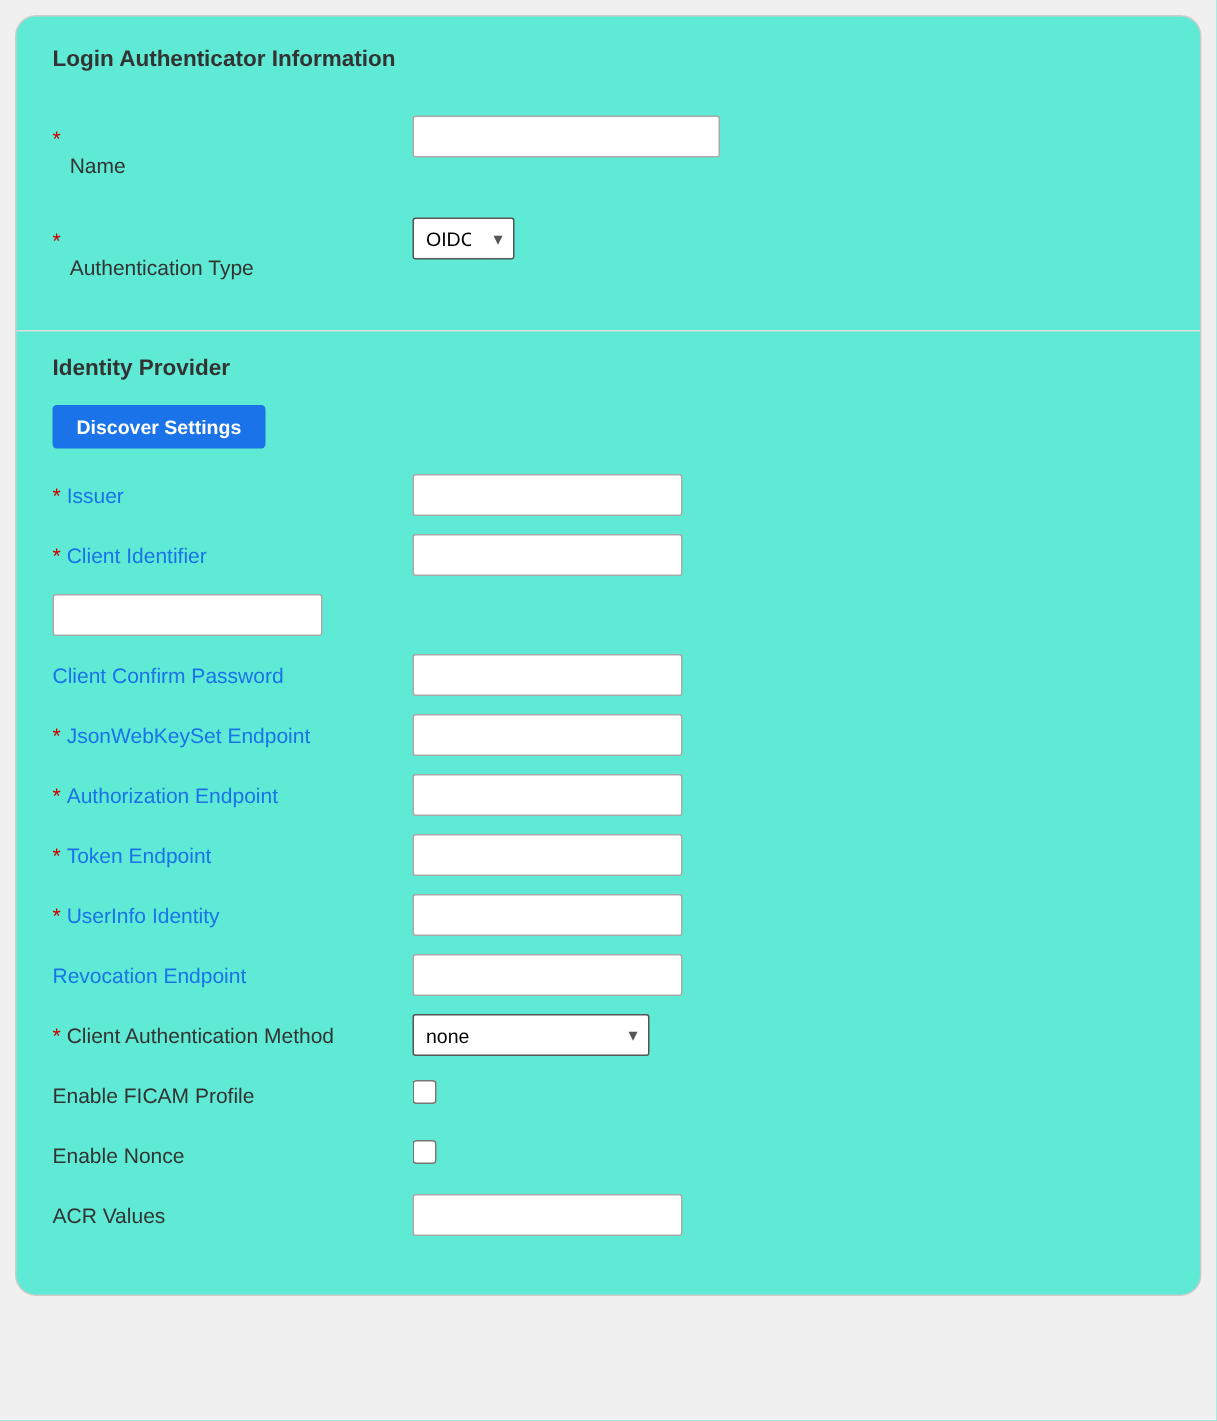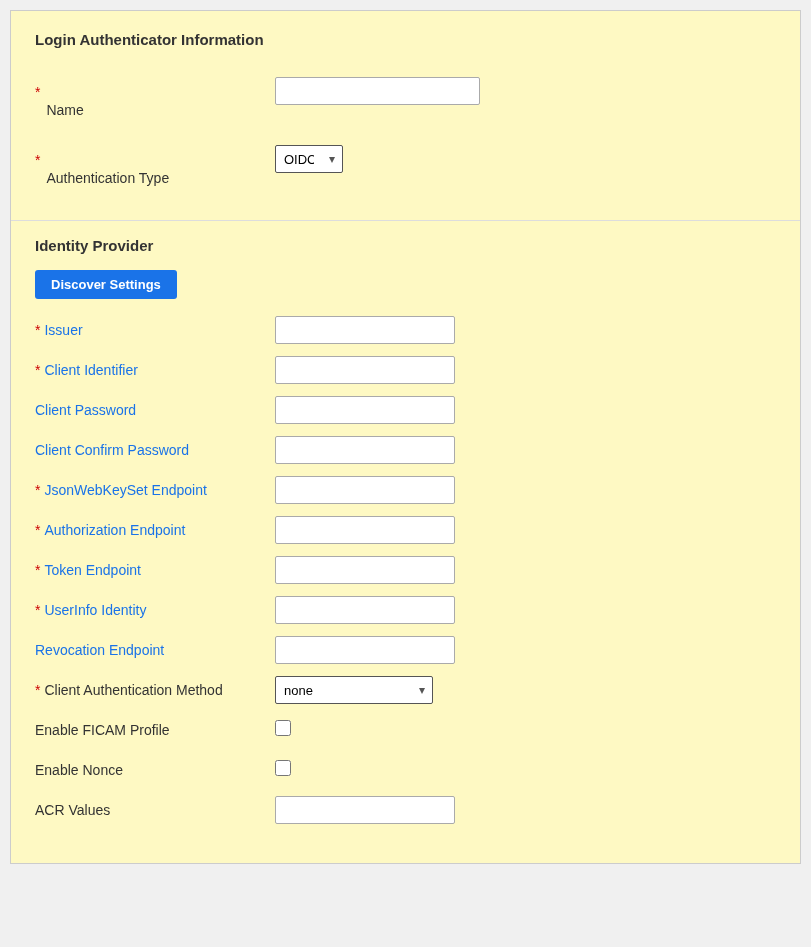--- a/index.html
+++ b/index.html
@@ -13,23 +13,23 @@
       background: #f0f0f0;
       display: flex;
       justify-content: center;
       align-items: flex-start;
       min-height: 947px;
       padding: 10px;
     }
 
     .page-container {
       width: 791px;
-      background: #fef9c3;
+      background: #5eead4;
       border: 1px solid #ccc;
-      border-radius: 0;
+      border-radius: 14px;
     }
 
     .section {
       padding: 20px 24px;
     }
 
     .section-divider {
       border: none;
       border-top: 1px solid #ddd;
     }
@@ -267,23 +267,20 @@
         <span class="required-star">*</span>
         <span class="label-text">Client Identifier</span>
       </div>
       <div class="ip-field-col">
         <input type="text" style="">
       </div>
     </div>
 
     
     <div class="ip-form-row">
-      <div class="ip-label-col">
-        <span class="label-text">Client Password</span>
-      </div>
       <div class="ip-field-col">
         <input type="password" style="">
       </div>
     </div>
 
     
     <div class="ip-form-row">
       <div class="ip-label-col">
         <span class="label-text">Client Confirm Password</span>
       </div>

